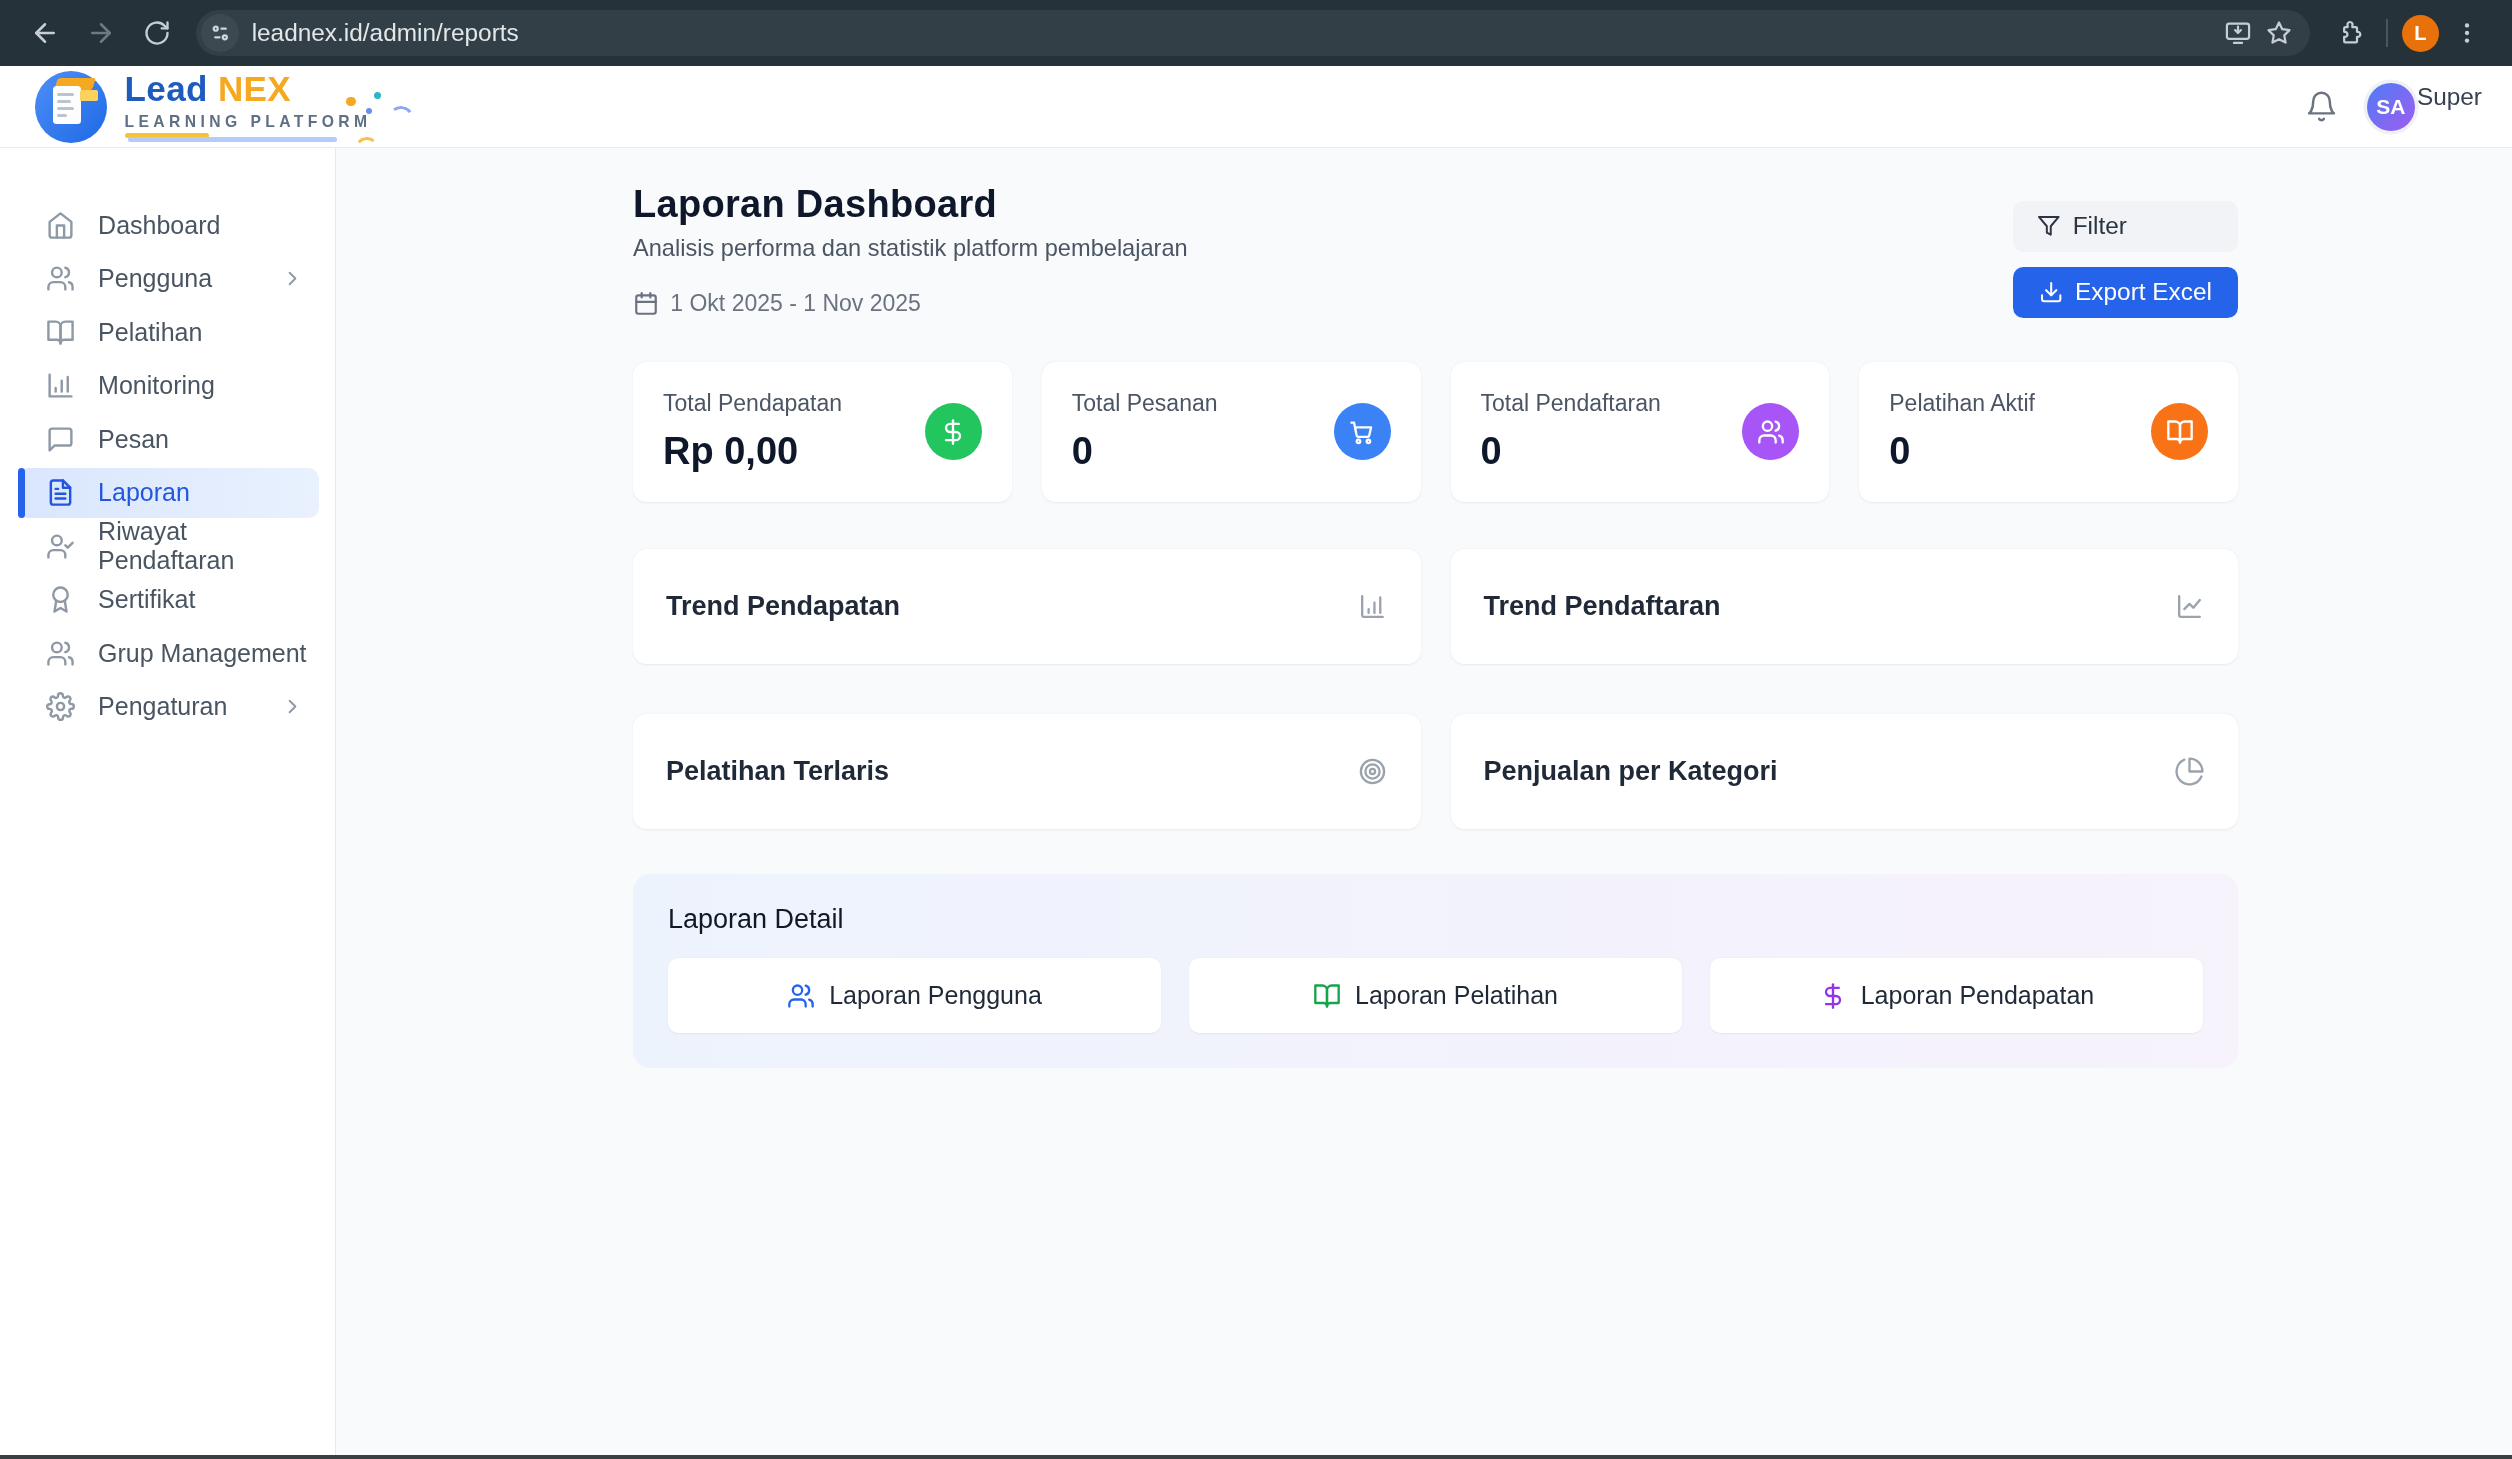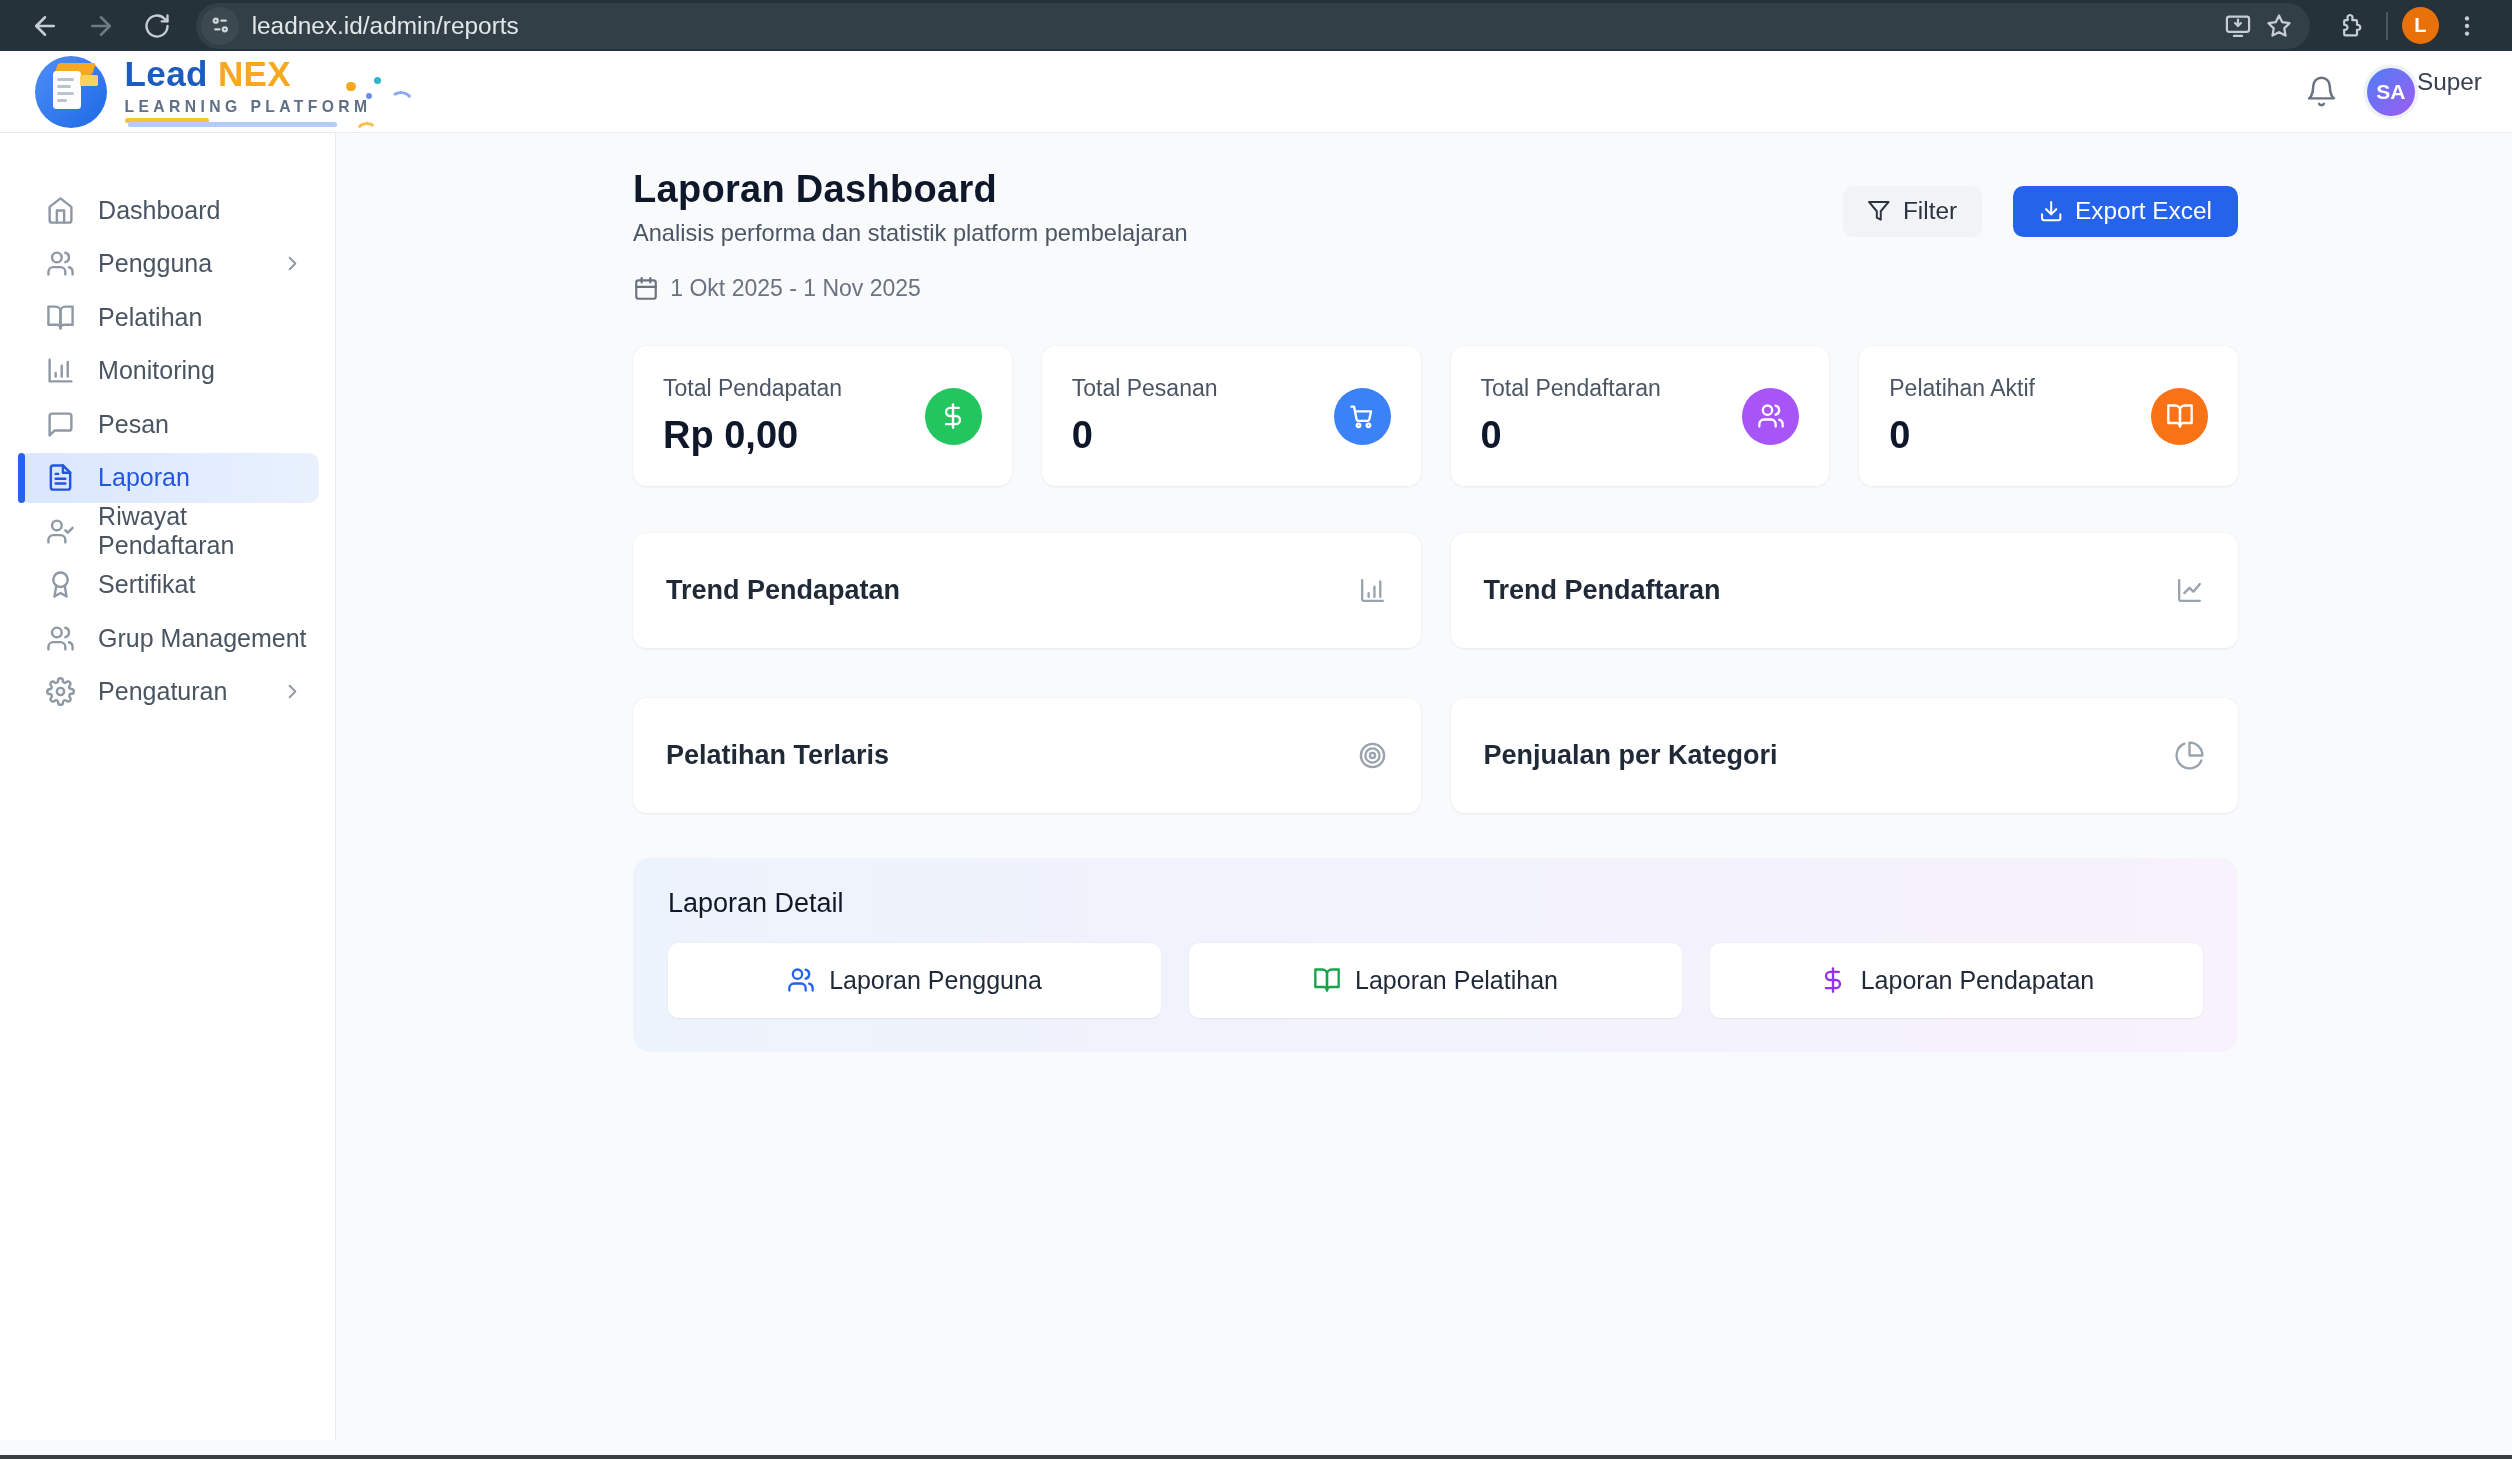--- a/index.html
+++ b/index.html
@@ -1,21 +1,21 @@
 <!DOCTYPE html>
 <html style="font-size:14px"><head>
 <meta charset="utf-8">
 <style>
   * { margin:0; padding:0; box-sizing:border-box; }
   html,body { width:2512px; height:1460px; overflow:hidden; }
   body { font-family:"Liberation Sans", sans-serif; background:#f8fafc; position:relative; }
   svg { display:block; }
 
   
-  .browser-bar { height:51px; background:#26323a; display:flex; align-items:center; padding:0 23px 0 19px; gap:5.2px; }
+  .browser-bar { height:66px; background:#26323a; display:flex; align-items:center; padding:0 23px 0 19px; gap:5.2px; }
   .nav-btn { width:51px; height:51px; border-radius:50%; display:flex; align-items:center; justify-content:center; color:#c6ced3; flex:0 0 auto; }
   .nav-btn.disabled { color:#6d7a81; }
   .omnibox { flex:1; height:46px; background:#323f46; border-radius:23.6px; display:flex; align-items:center; margin:0 12.2px 0 8.7px; padding:0 17.5px 0 5.2px; gap:12.2px; min-width:0; }
   .site-chip { width:38px; height:38px; border-radius:50%; background:#3c4950; display:flex; align-items:center; justify-content:center; color:#cdd5d9; }
   .url-text { color:#e2e8ea; font-size:24.4px; white-space:nowrap; flex:1; }
   .omni-icon { color:#c6ced3; flex:0 0 auto; }
   .tb-icon { color:#c6ced3; width:45px; height:45px; display:flex; align-items:center; justify-content:center; flex:0 0 auto; }
   .tb-divider { width:1.7px; height:28px; background:#4a565d; margin:0 8.7px; flex:0 0 auto; }
   .profile-l { width:37px; height:37px; border-radius:50%; background:#e8710a; color:#fff; font-size:20px; font-weight:700; display:flex; align-items:center; justify-content:center; flex:0 0 auto; }
 
@@ -54,21 +54,21 @@
   .side-item.active .s-icon { color:#2356e0; }
   .side-item.active::before { content:""; position:absolute; left:0; top:0; bottom:0; width:7px; border-radius:4.4px; background:#2563eb; }
 
   .main { flex:1; background:#f8fafc; padding:35px 274px 0 297px; }
 
   
   .page-head { display:flex; justify-content:space-between; align-items:flex-start; }
   .page-title { font-size:38px; font-weight:800; color:#0f172a; letter-spacing:0.3px; }
   .page-sub { margin-top:9px; font-size:23.6px; color:#4b5563; }
   .date-row { margin-top:28px; display:flex; align-items:center; gap:11.3px; color:#6b7280; font-size:23px; }
-  .head-actions { display:flex; gap:31px; margin-top:17.5px; }
+  .head-actions { display:flex; gap:15px; margin-top:17.5px;flex-direction:column; }
   .btn-filter { height:51px; padding:0 24.4px; border-radius:10.5px; background:#f1f3f6; display:flex; align-items:center; gap:12.2px; font-size:24.4px; color:#2b3440; cursor:pointer; }
   .btn-export { height:51px; padding:0 26px; border-radius:10.5px; background:#2563eb; display:flex; align-items:center; gap:12.2px; font-size:24.4px; color:#fff; cursor:pointer; }
 
   
   .stats { margin-top:44px; display:grid; grid-template-columns:repeat(4,1fr); gap:30px; }
   .stat-card { height:140px; background:#fff; border-radius:14px; box-shadow:0 0.9px 2.6px rgba(16,24,40,.07); padding:0 30px; display:flex; align-items:center; justify-content:space-between; }
   .stat-label { font-size:23px; color:#4b5563; }
   .stat-value { margin-top:12.2px; font-size:38px; font-weight:800; color:#0f172a; }
   .stat-bubble { width:57px; height:57px; border-radius:50%; display:flex; align-items:center; justify-content:center; color:#fff; flex:0 0 auto; }
   .bg-green { background:#22c55e; } .bg-blue { background:#3b82f6; }

